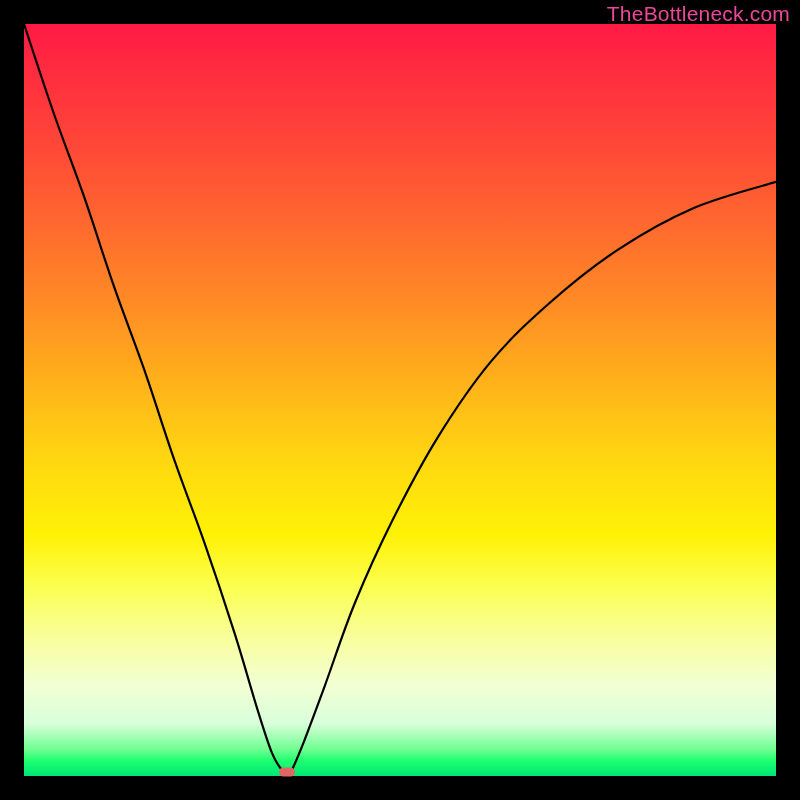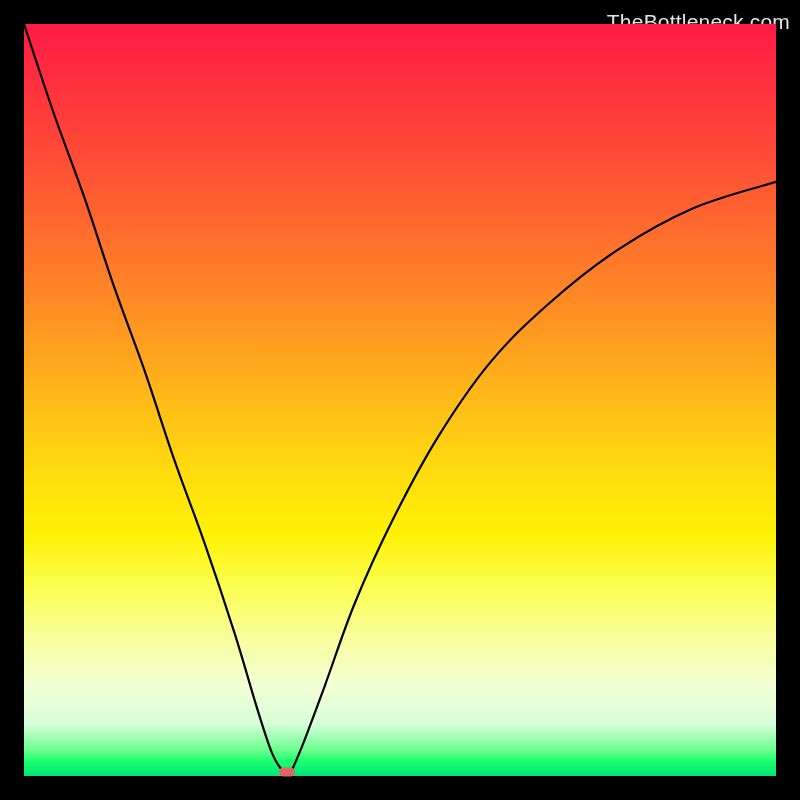--- a/index.html
+++ b/index.html
@@ -39,23 +39,23 @@
       #f8ffa0 82%,
       #f2ffd4 88%,
       #d8ffda 93%,
       #6eff90 96.5%,
       #1dff70 98%,
       #00e676 100%
     );
   }
   .watermark {
     position: absolute;
-    top: 10px;
+    top: 2px;
     right: 10px;
-    color: #e5e5e5;
+    color: #ec4899;
     font-size: 21px;
     letter-spacing: 0.2px;
   }
   svg.curve {
     position: absolute;
     left: 0;
     top: 0;
     width: 752px;
     height: 752px;
   }

